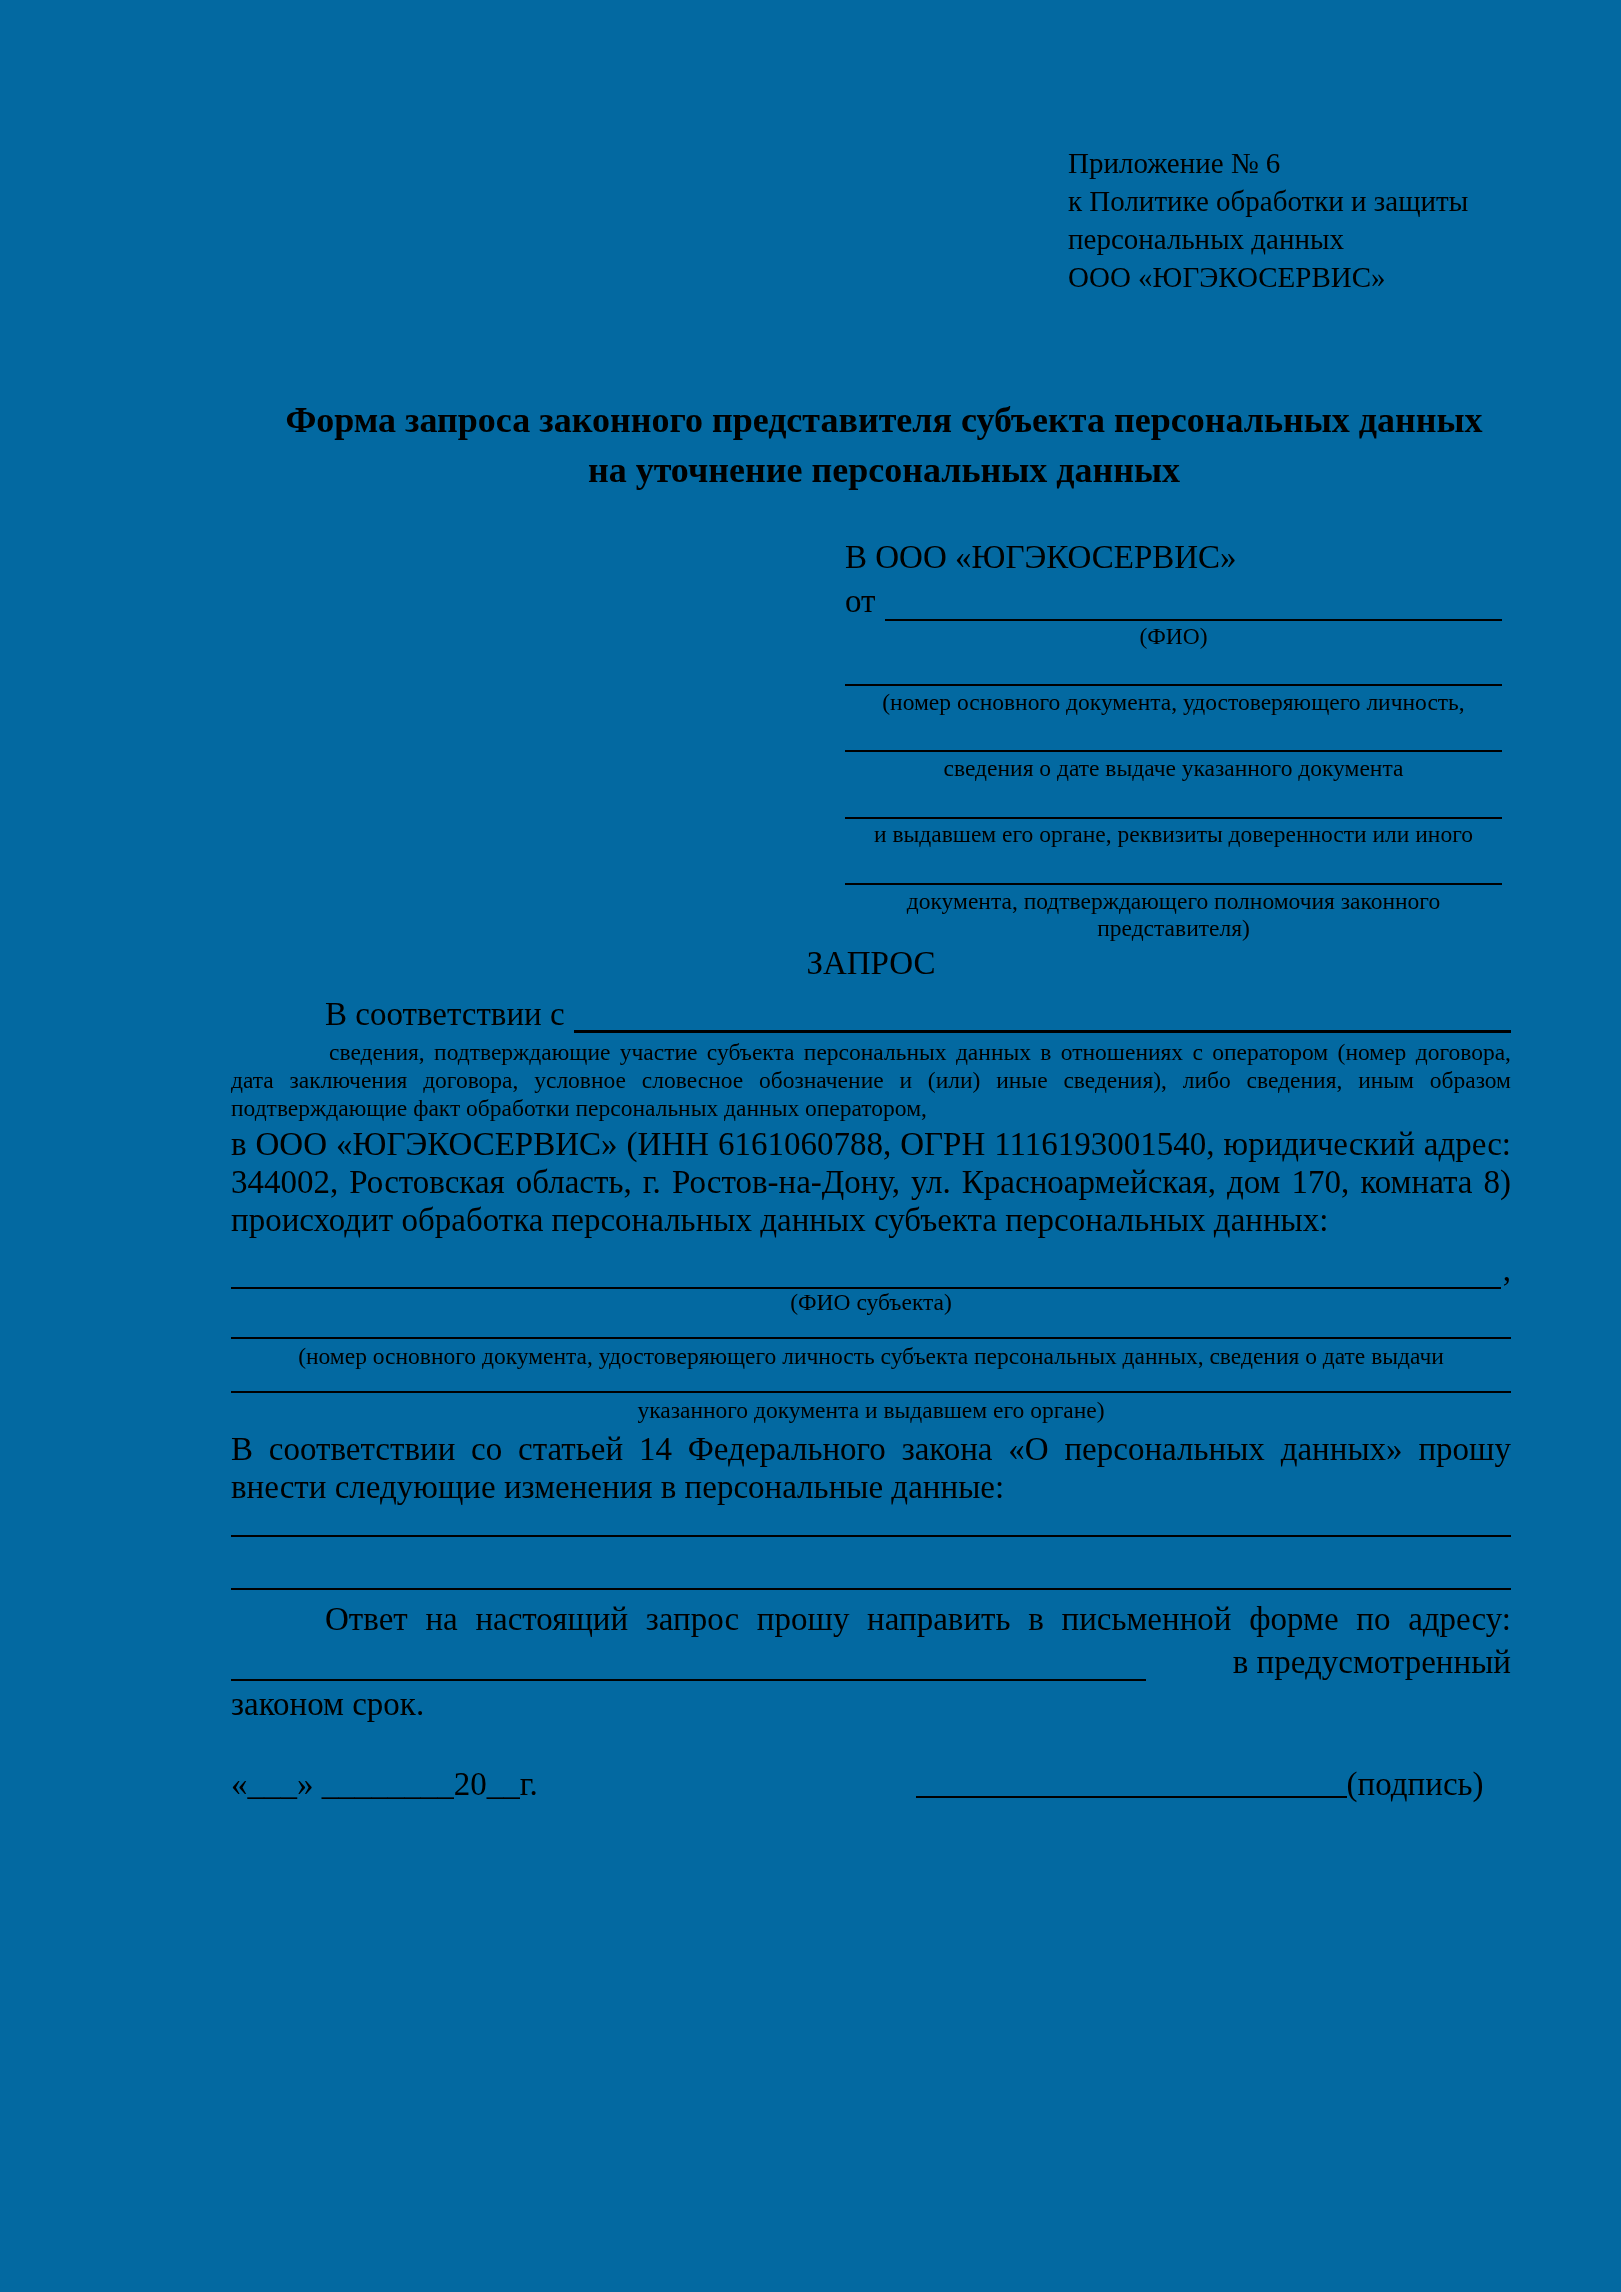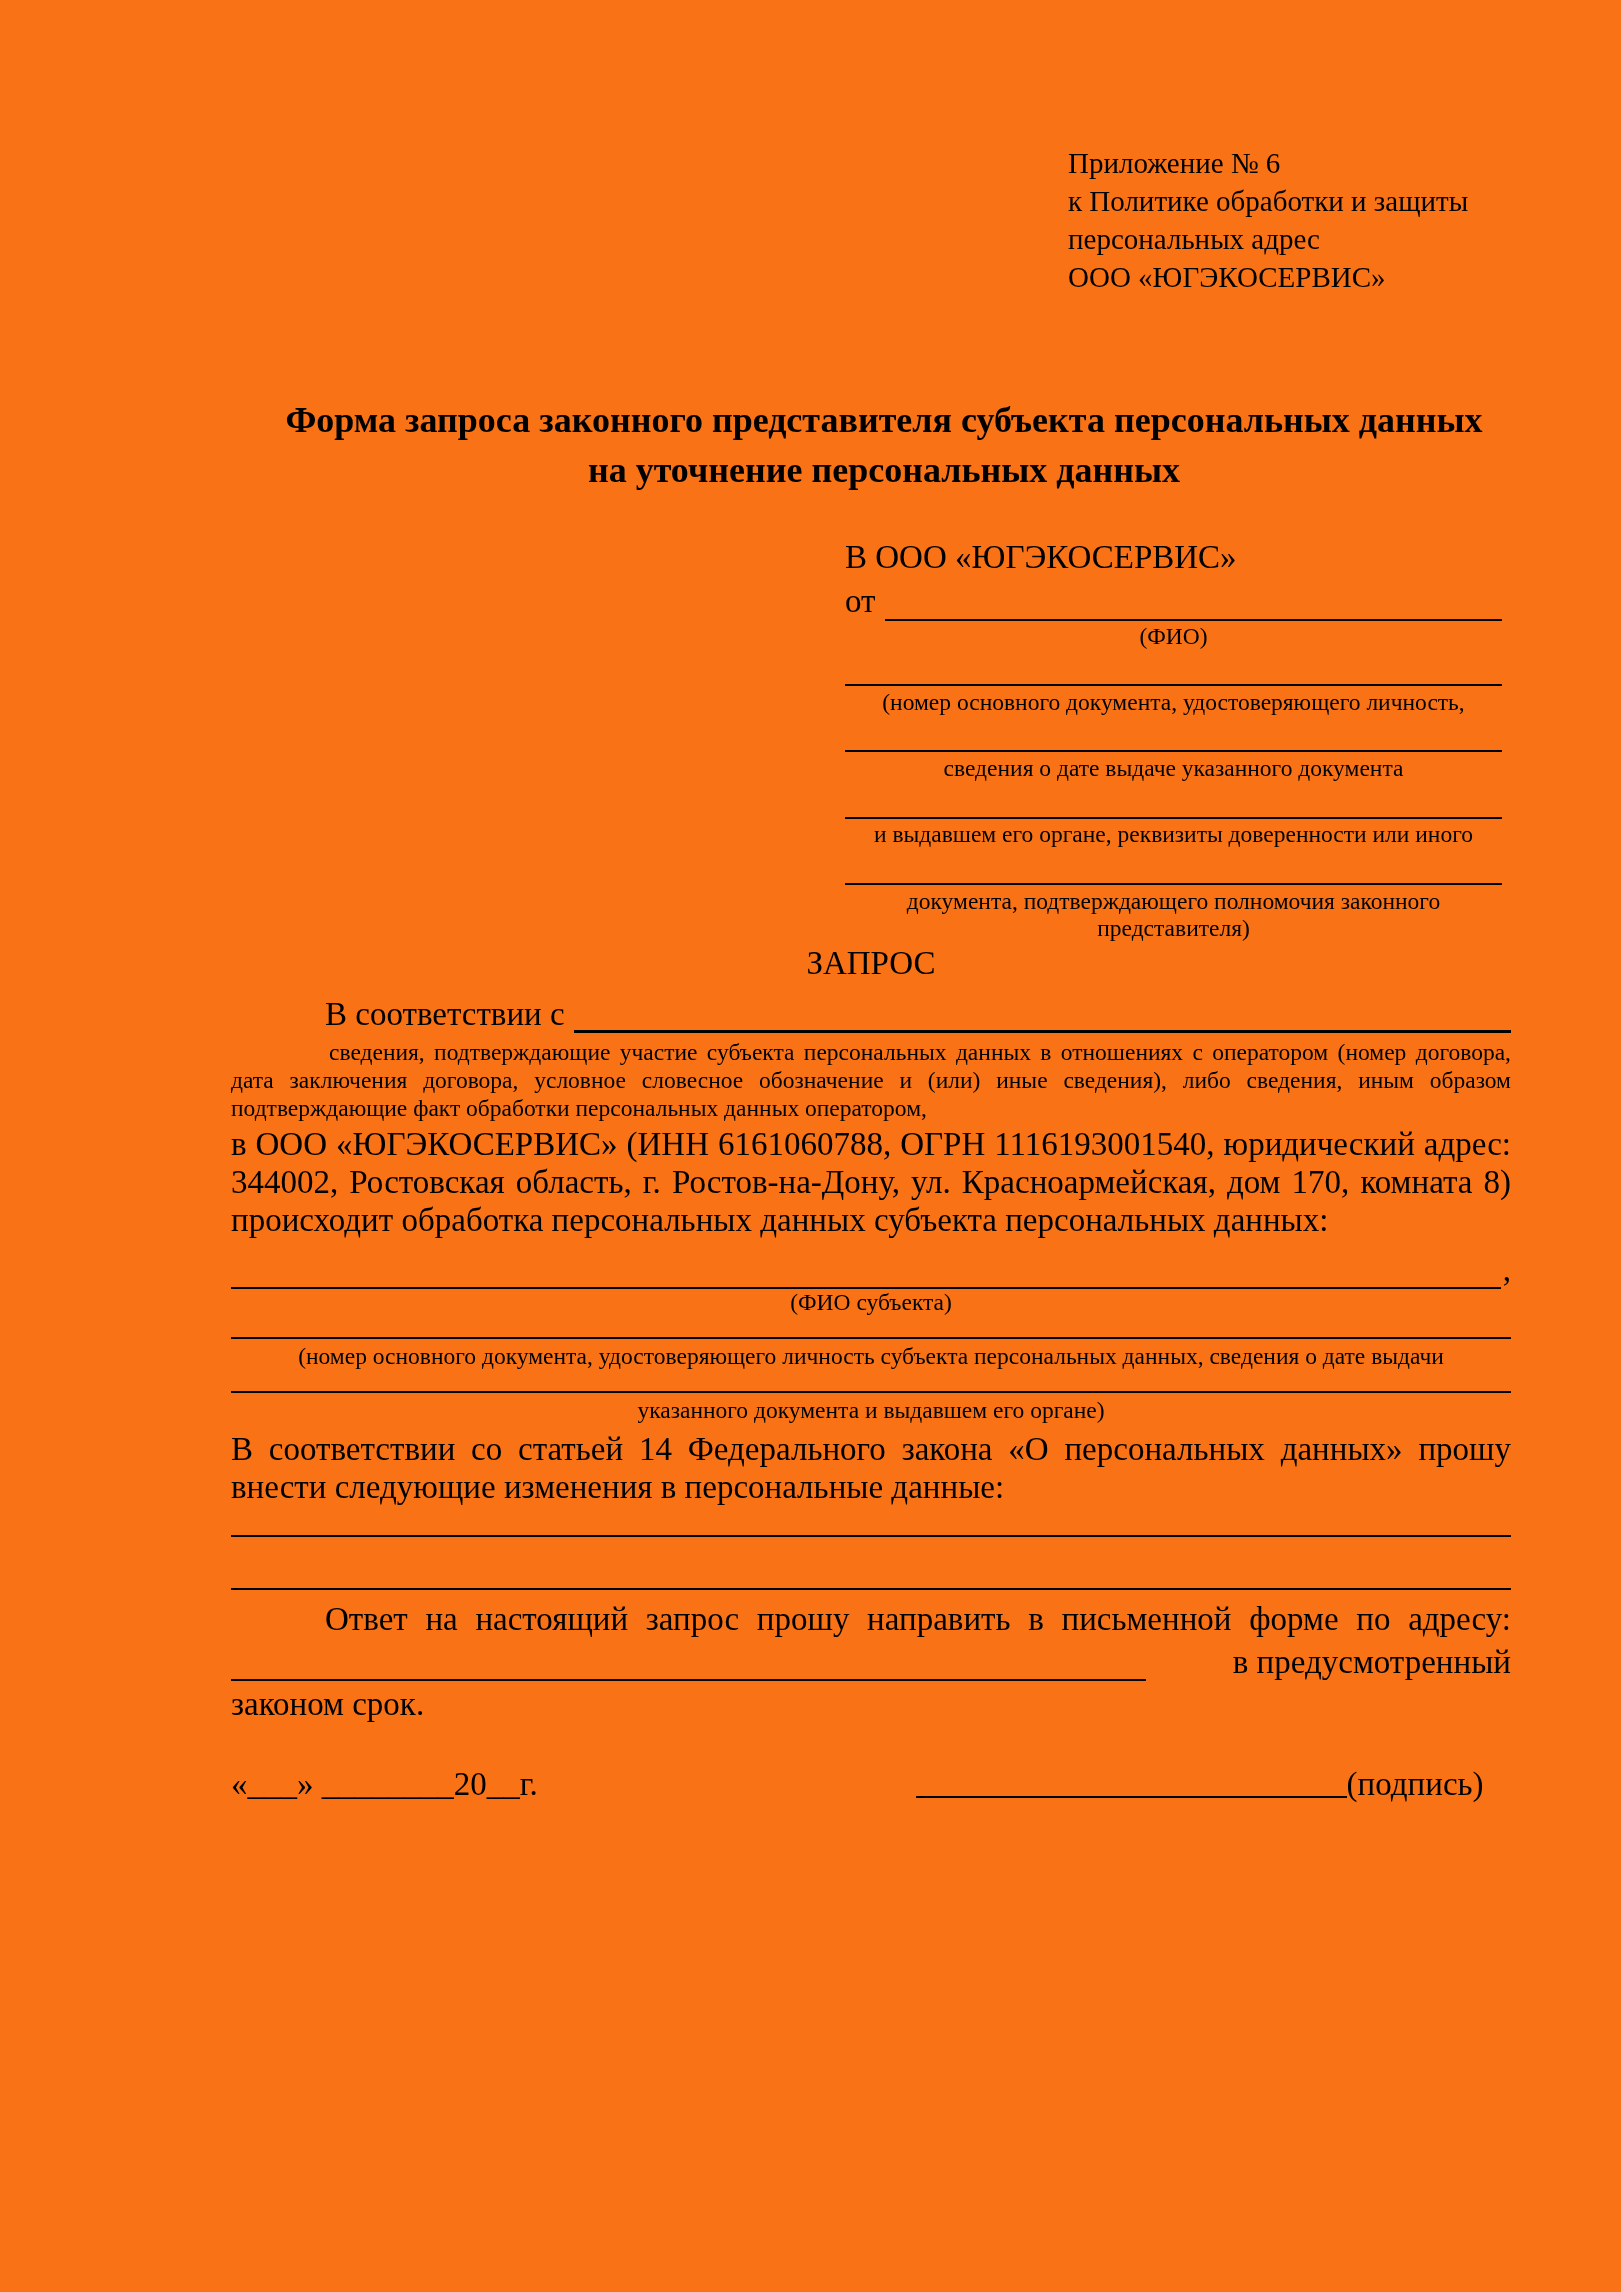--- a/index.html
+++ b/index.html
@@ -1,21 +1,21 @@
 <!DOCTYPE html>
 <html><head>
 <meta charset="utf-8">
 <style>
   * { margin: 0; padding: 0; box-sizing: border-box; }
   html, body { background: #ffffff; }
   .page {
     position: relative;
     width: 1621px;
     height: 2293px;
-    background: #f97316;
+    background: #0369a1;
     color: #000000;
     font-family: "Liberation Serif", "DejaVu Serif", serif;
     overflow: hidden;
   }
   
   .header-note {
     position: absolute;
     left: 1068px;
     top: 144px;
     font-size: 29px;
@@ -129,21 +129,21 @@
   .sign-line { width: 431px; border-bottom: 2.9px solid #000; height: 33px; }
 </style>
 </head>
 <body>
 
 <div class="page">
 
   <div class="header-note">
     <div>Приложение № 6</div>
     <div>к Политике обработки и защиты</div>
-    <div>персональных адрес</div>
+    <div>персональных данных</div>
     <div>ООО «ЮГЭКОСЕРВИС»</div>
   </div>
 
   <div class="doc-title">
     <div>Форма запроса законного представителя субъекта персональных данных</div>
     <div>на уточнение персональных данных</div>
   </div>
 
   <div class="addressee">
     <div>В ООО «ЮГЭКОСЕРВИС»</div>

